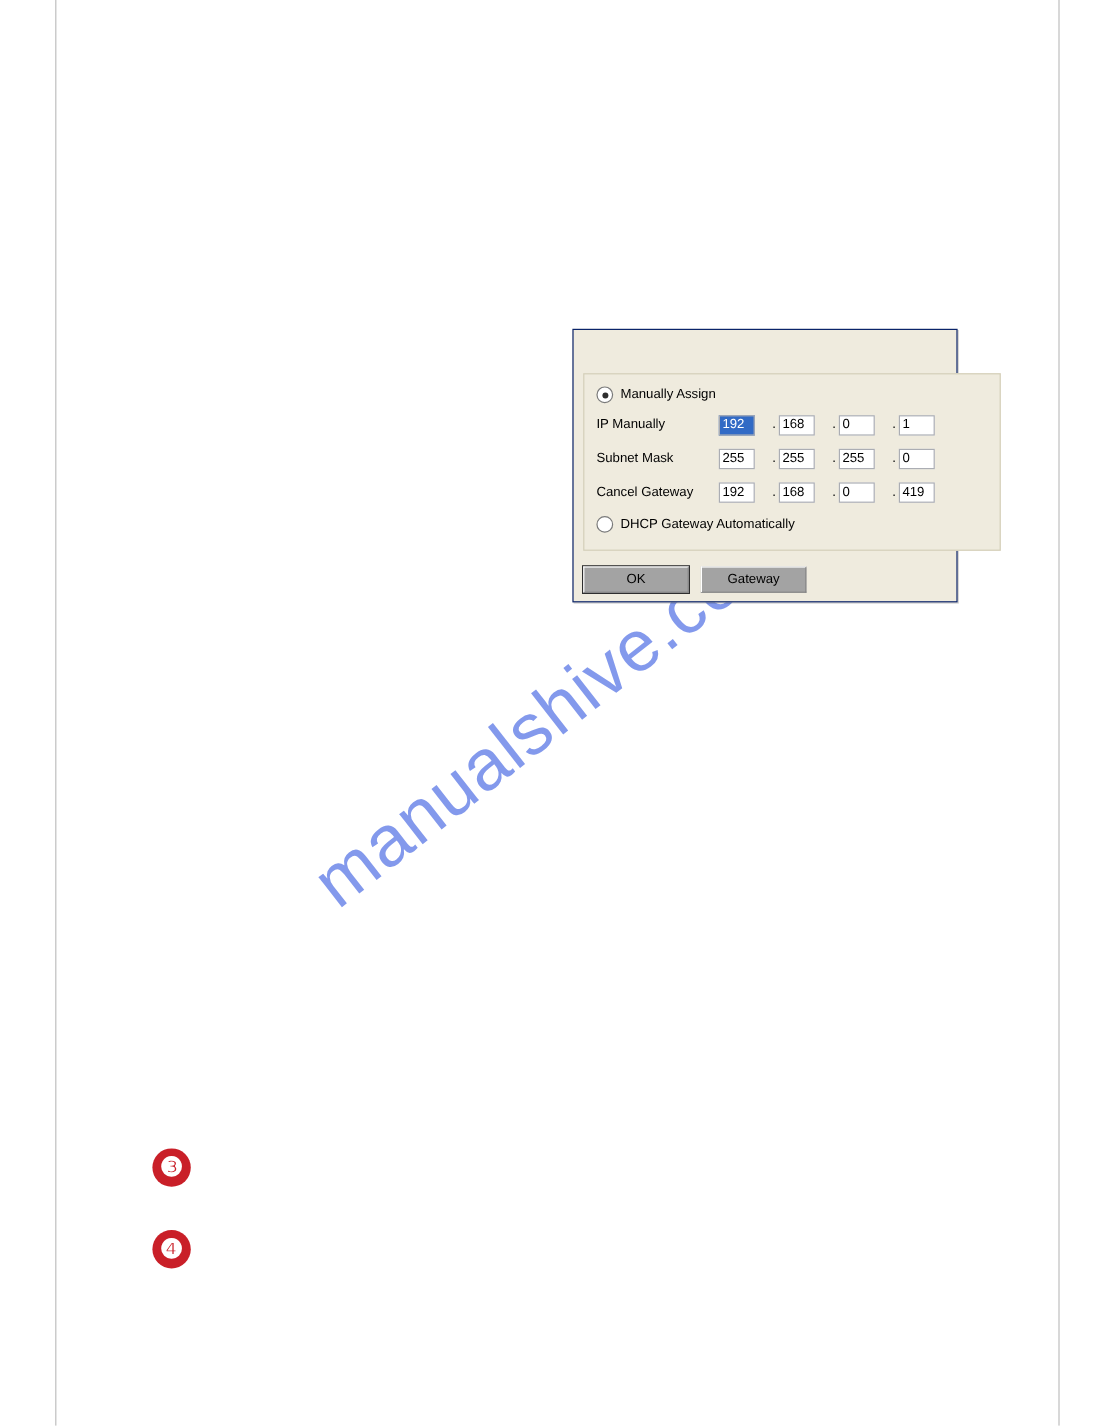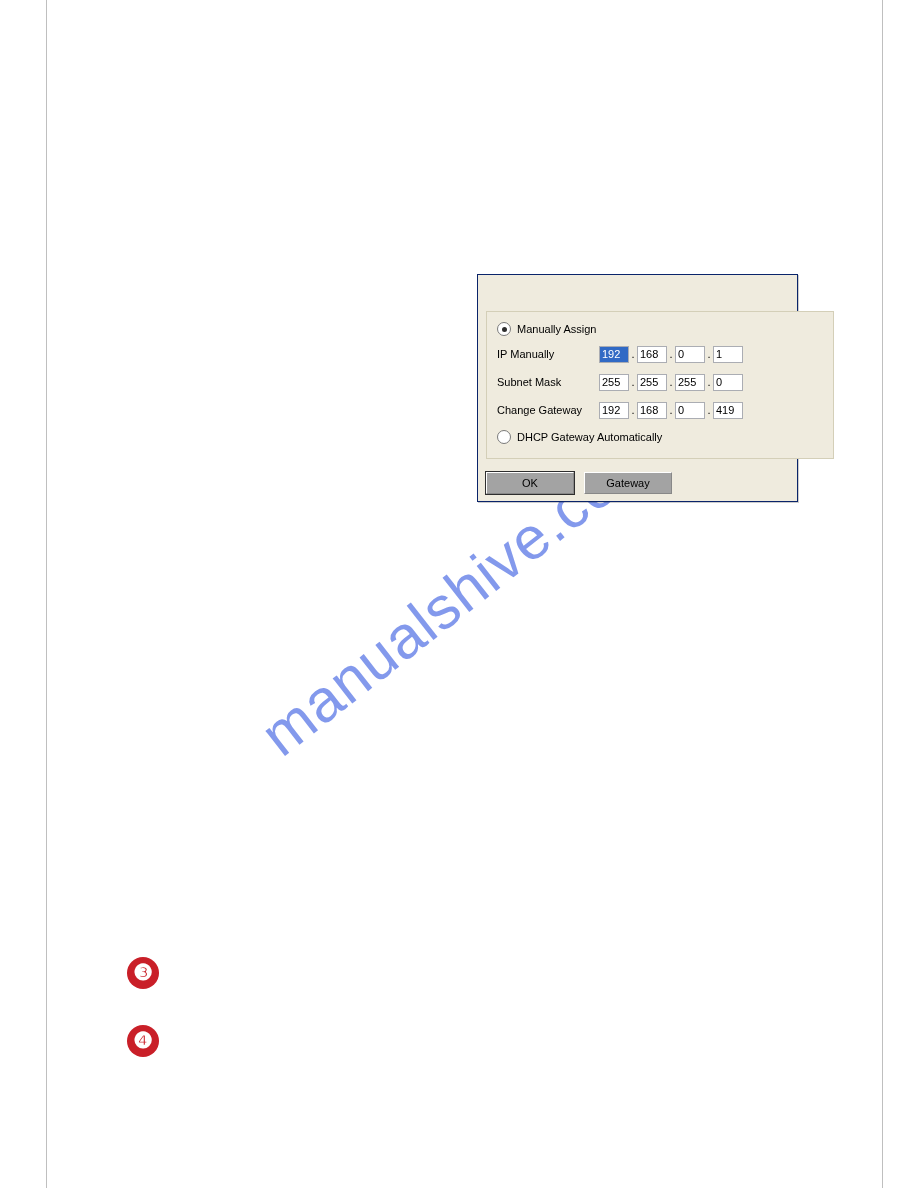--- a/index.html
+++ b/index.html
@@ -16,21 +16,21 @@
 
   .body-panel { position: absolute; left: 8px; top: 36px; width: 348px; height: 148px; background: #efebde; border: 1px solid #d4cfb8; box-sizing: border-box; padding: 8px 10px; font-size: 11px; color: #000; }
 
   .radio-row { display: flex; align-items: center; height: 18px; margin-bottom: 6px; }
   .radio-outer { width: 12px; height: 12px; border: 1px solid #7a7a7a; border-radius: 50%; background: #fff; display: flex; align-items: center; justify-content: center; margin-right: 6px; }
   .radio-dot { width: 5px; height: 5px; border-radius: 50%; background: #2e2e2e; }
 
   .ip-row { display: flex; align-items: center; height: 20px; margin-bottom: 8px; }
   .ip-label { width: 102px; font-size: 11px; }
   .ip-octets { display: flex; align-items: center; gap: 0; }
-  .octet { width: 30px; height: 17px; border: 1px solid #abadb3; background: #fff; font-size: 11px; font-family: Tahoma, sans-serif; text-align: left; padding: 1px 2px; box-sizing: border-box; line-height: 13px; margin-right: 0; }
+  .octet { width: 30px; height: 17px; border: 1px solid #abadb3; background: #fff; font-size: 11px; font-family: Tahoma, sans-serif; text-align: left; padding: 1px 2px; box-sizing: border-box; line-height: 13px; margin-right: 12px; }
   .octet.selected { background: #316ac5; color: #fff; }
   .dot { width: 8px; text-align: center; font-size: 11px; line-height: 17px; }
 
   .btn-row { position: absolute; left: 8px; bottom: 7px; display: flex; gap: 10px; }
   .winbtn { width: 88px; height: 22px; background: #a3a3a3; border-top: 1px solid #fff; border-left: 1px solid #fff; border-right: 1px solid #888; border-bottom: 1px solid #888; font-size: 11px; font-family: Tahoma, sans-serif; text-align: center; line-height: 20px; cursor: pointer; box-sizing: border-box; }
   .winbtn.default { box-shadow: 0 0 0 1px #2e2e2e; }
 
   .num-badge { position: absolute; width: 32px; height: 32px; border-radius: 50%; background: #c91f28; color: #fff; display: flex; align-items: center; justify-content: center; font-family: "Times New Roman", serif; font-size: 22px; font-weight: bold; }
   .badge-3 { left: 127px; top: 957px; }
   .badge-4 { left: 127px; top: 1025px; }
@@ -74,21 +74,21 @@
           <span class="dot">.</span>
         <span class="octet">255</span>
           <span class="dot">.</span>
         <span class="octet">255</span>
           <span class="dot">.</span>
         <span class="octet">0</span>
       </div>
     </div>
 
     <div class="ip-row">
-      <span class="ip-label">Change Gateway</span>
+      <span class="ip-label">Cancel Gateway</span>
       <div class="ip-octets">
         <span class="octet">192</span>
           <span class="dot">.</span>
         <span class="octet">168</span>
           <span class="dot">.</span>
         <span class="octet">0</span>
           <span class="dot">.</span>
         <span class="octet">419</span>
       </div>
     </div>

